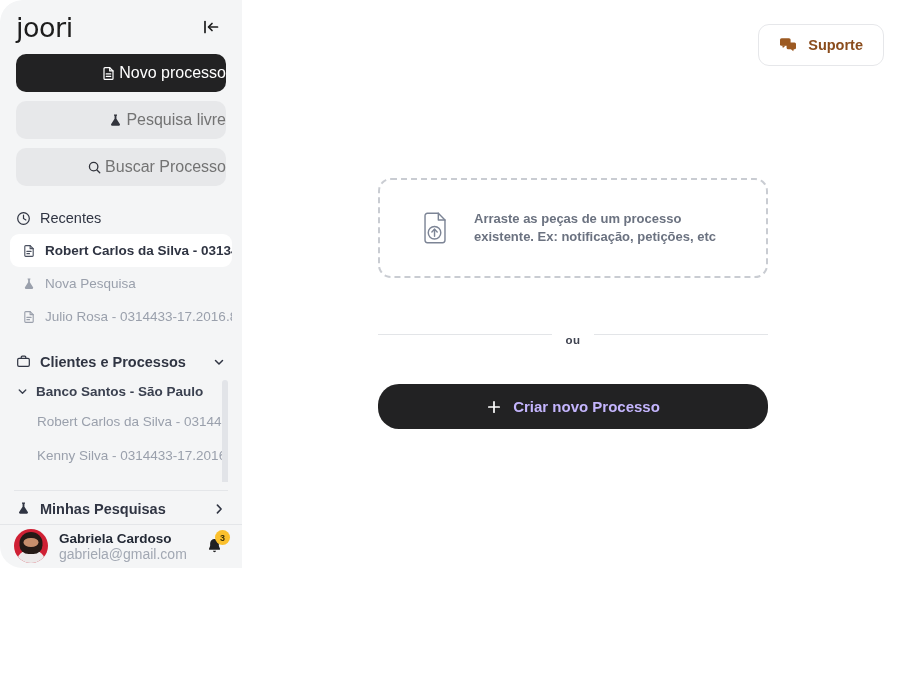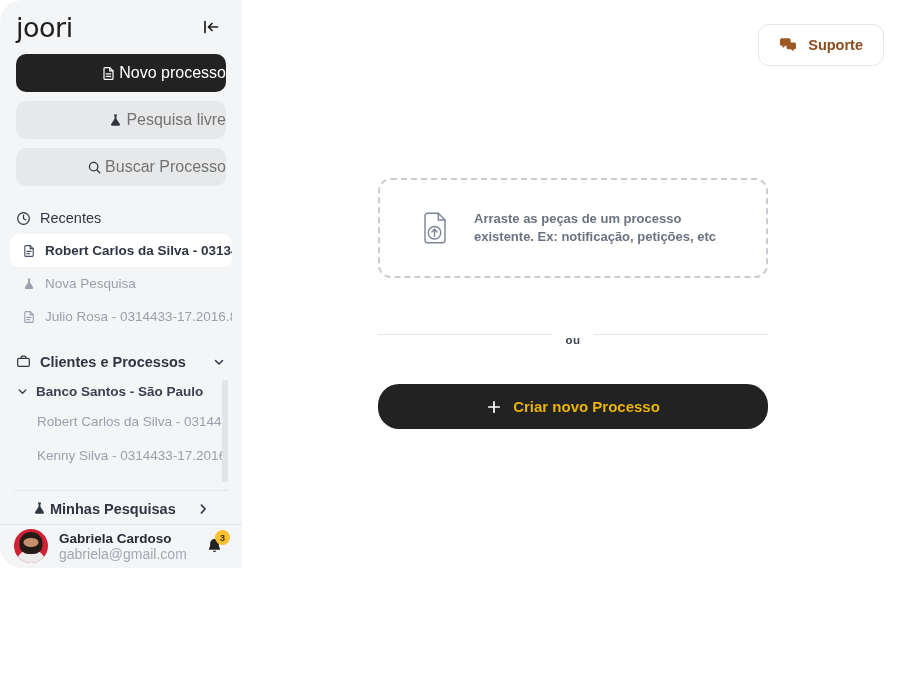--- a/index.html
+++ b/index.html
@@ -92,22 +92,22 @@
   }
   .scroll-thumb {
     position: absolute; right: 14px; top: 2px;
     width: 6px; height: 140px; border-radius: 4px;
     background: #e2e4e8; cursor: pointer;
   }
 
   .divider { height: 1px; background: #e4e6e9; margin: 8px 14px 0 14px; }
 
   .sb-footer-row {
-    display: flex; align-items: center; gap: 3px;
-    padding: 0 32px; height: 44px; margin-top: 2px;
+    display: flex; align-items: center; gap: 9px;
+    padding: 0 16px; height: 44px; margin-top: 2px;
     font-size: 14.5px; font-weight: 700; color: #303543; cursor: pointer;
   }
   .sb-footer-row .grow { flex: 1; }
 
   .profile {
     margin-top: auto;
     border-top: 1px solid #e4e6e9;
     height: 63px;
     display: flex; align-items: center; gap: 11px;
     padding: 0 14px;
@@ -168,21 +168,21 @@
   }
   .dz-text { font-size: 13px; color: #6b7280; line-height: 18.5px; }
   .or-row {
     display: flex; align-items: flex-start; gap: 14px;
     margin-top: 56px;
   }
   .or-line { flex: 1; height: 1px; background: #e3e5e8; }
   .or-label { font-size: 11.5px; color: #3f4350; letter-spacing: .4px; }
   .create-btn {
     margin-top: 38px; height: 45px; border-radius: 21px;
-    background: #222223; color: #eab308;
+    background: #222223; color: #c4b5fd;
     display: flex; align-items: center; justify-content: center; gap: 11px;
     font-size: 15px; cursor: pointer;
   }
   svg { display: block; }
 </style>
 </head>
 <body>
 
 <div class="app">
 

